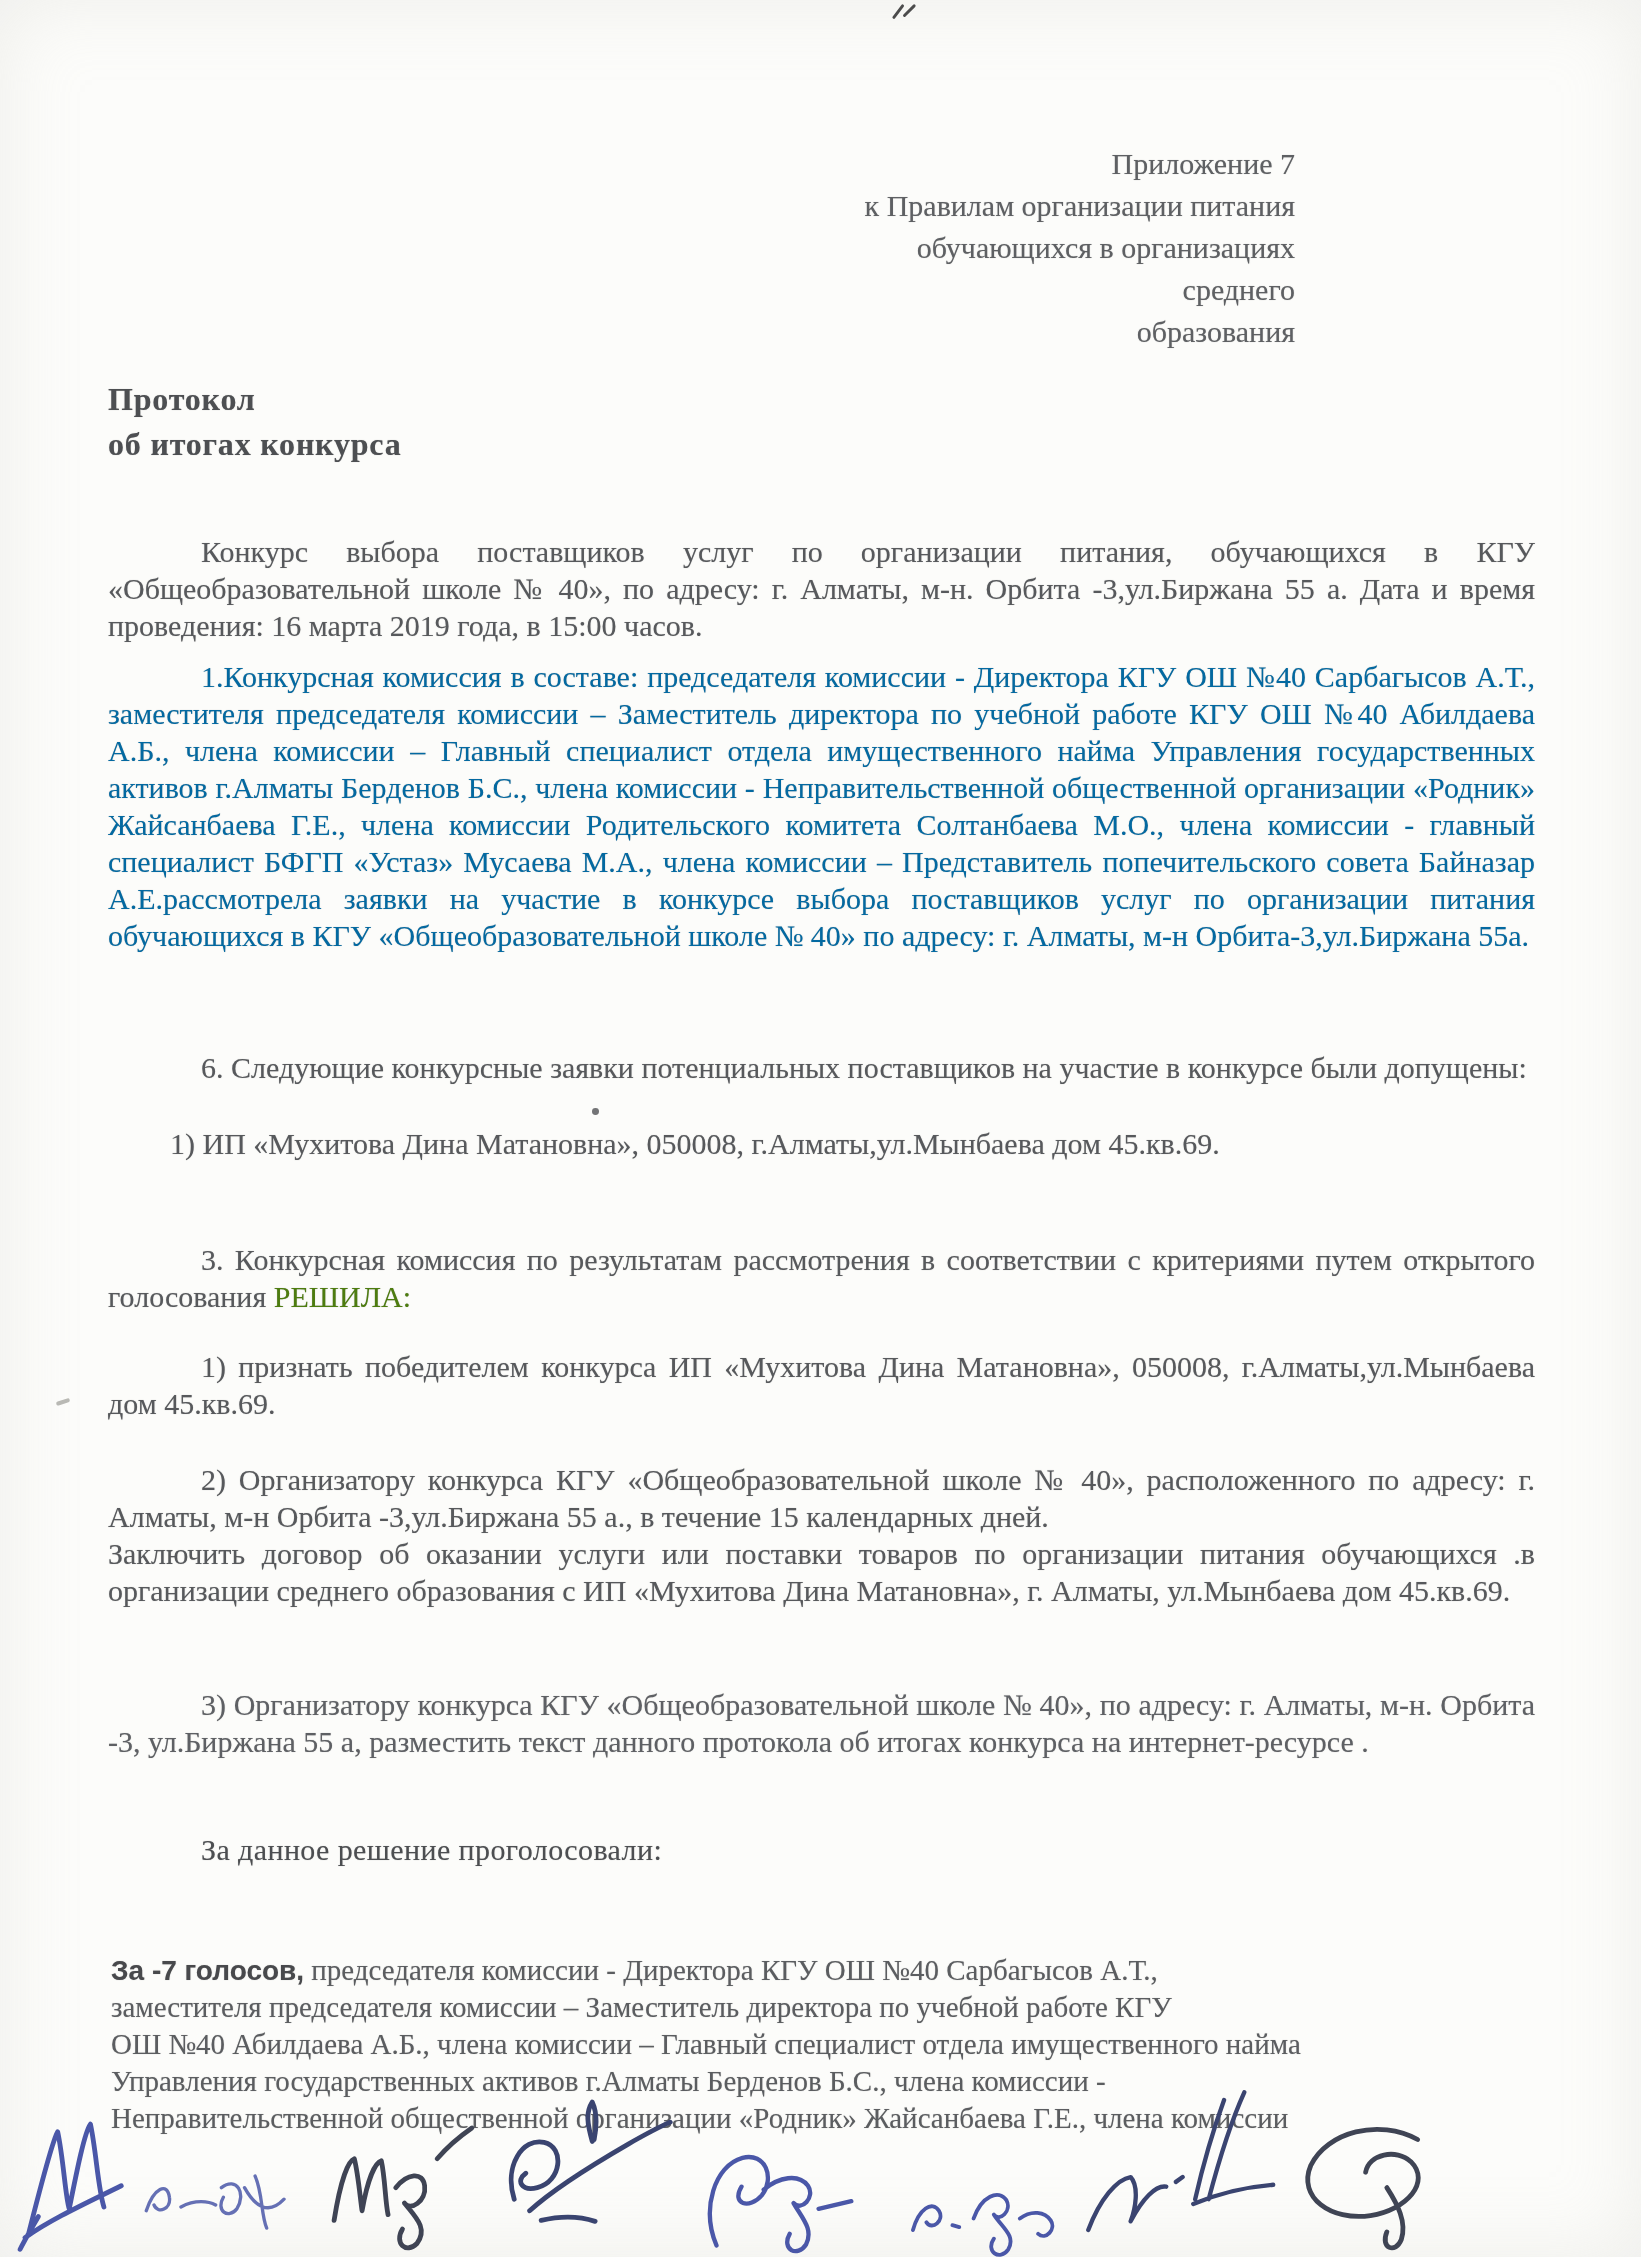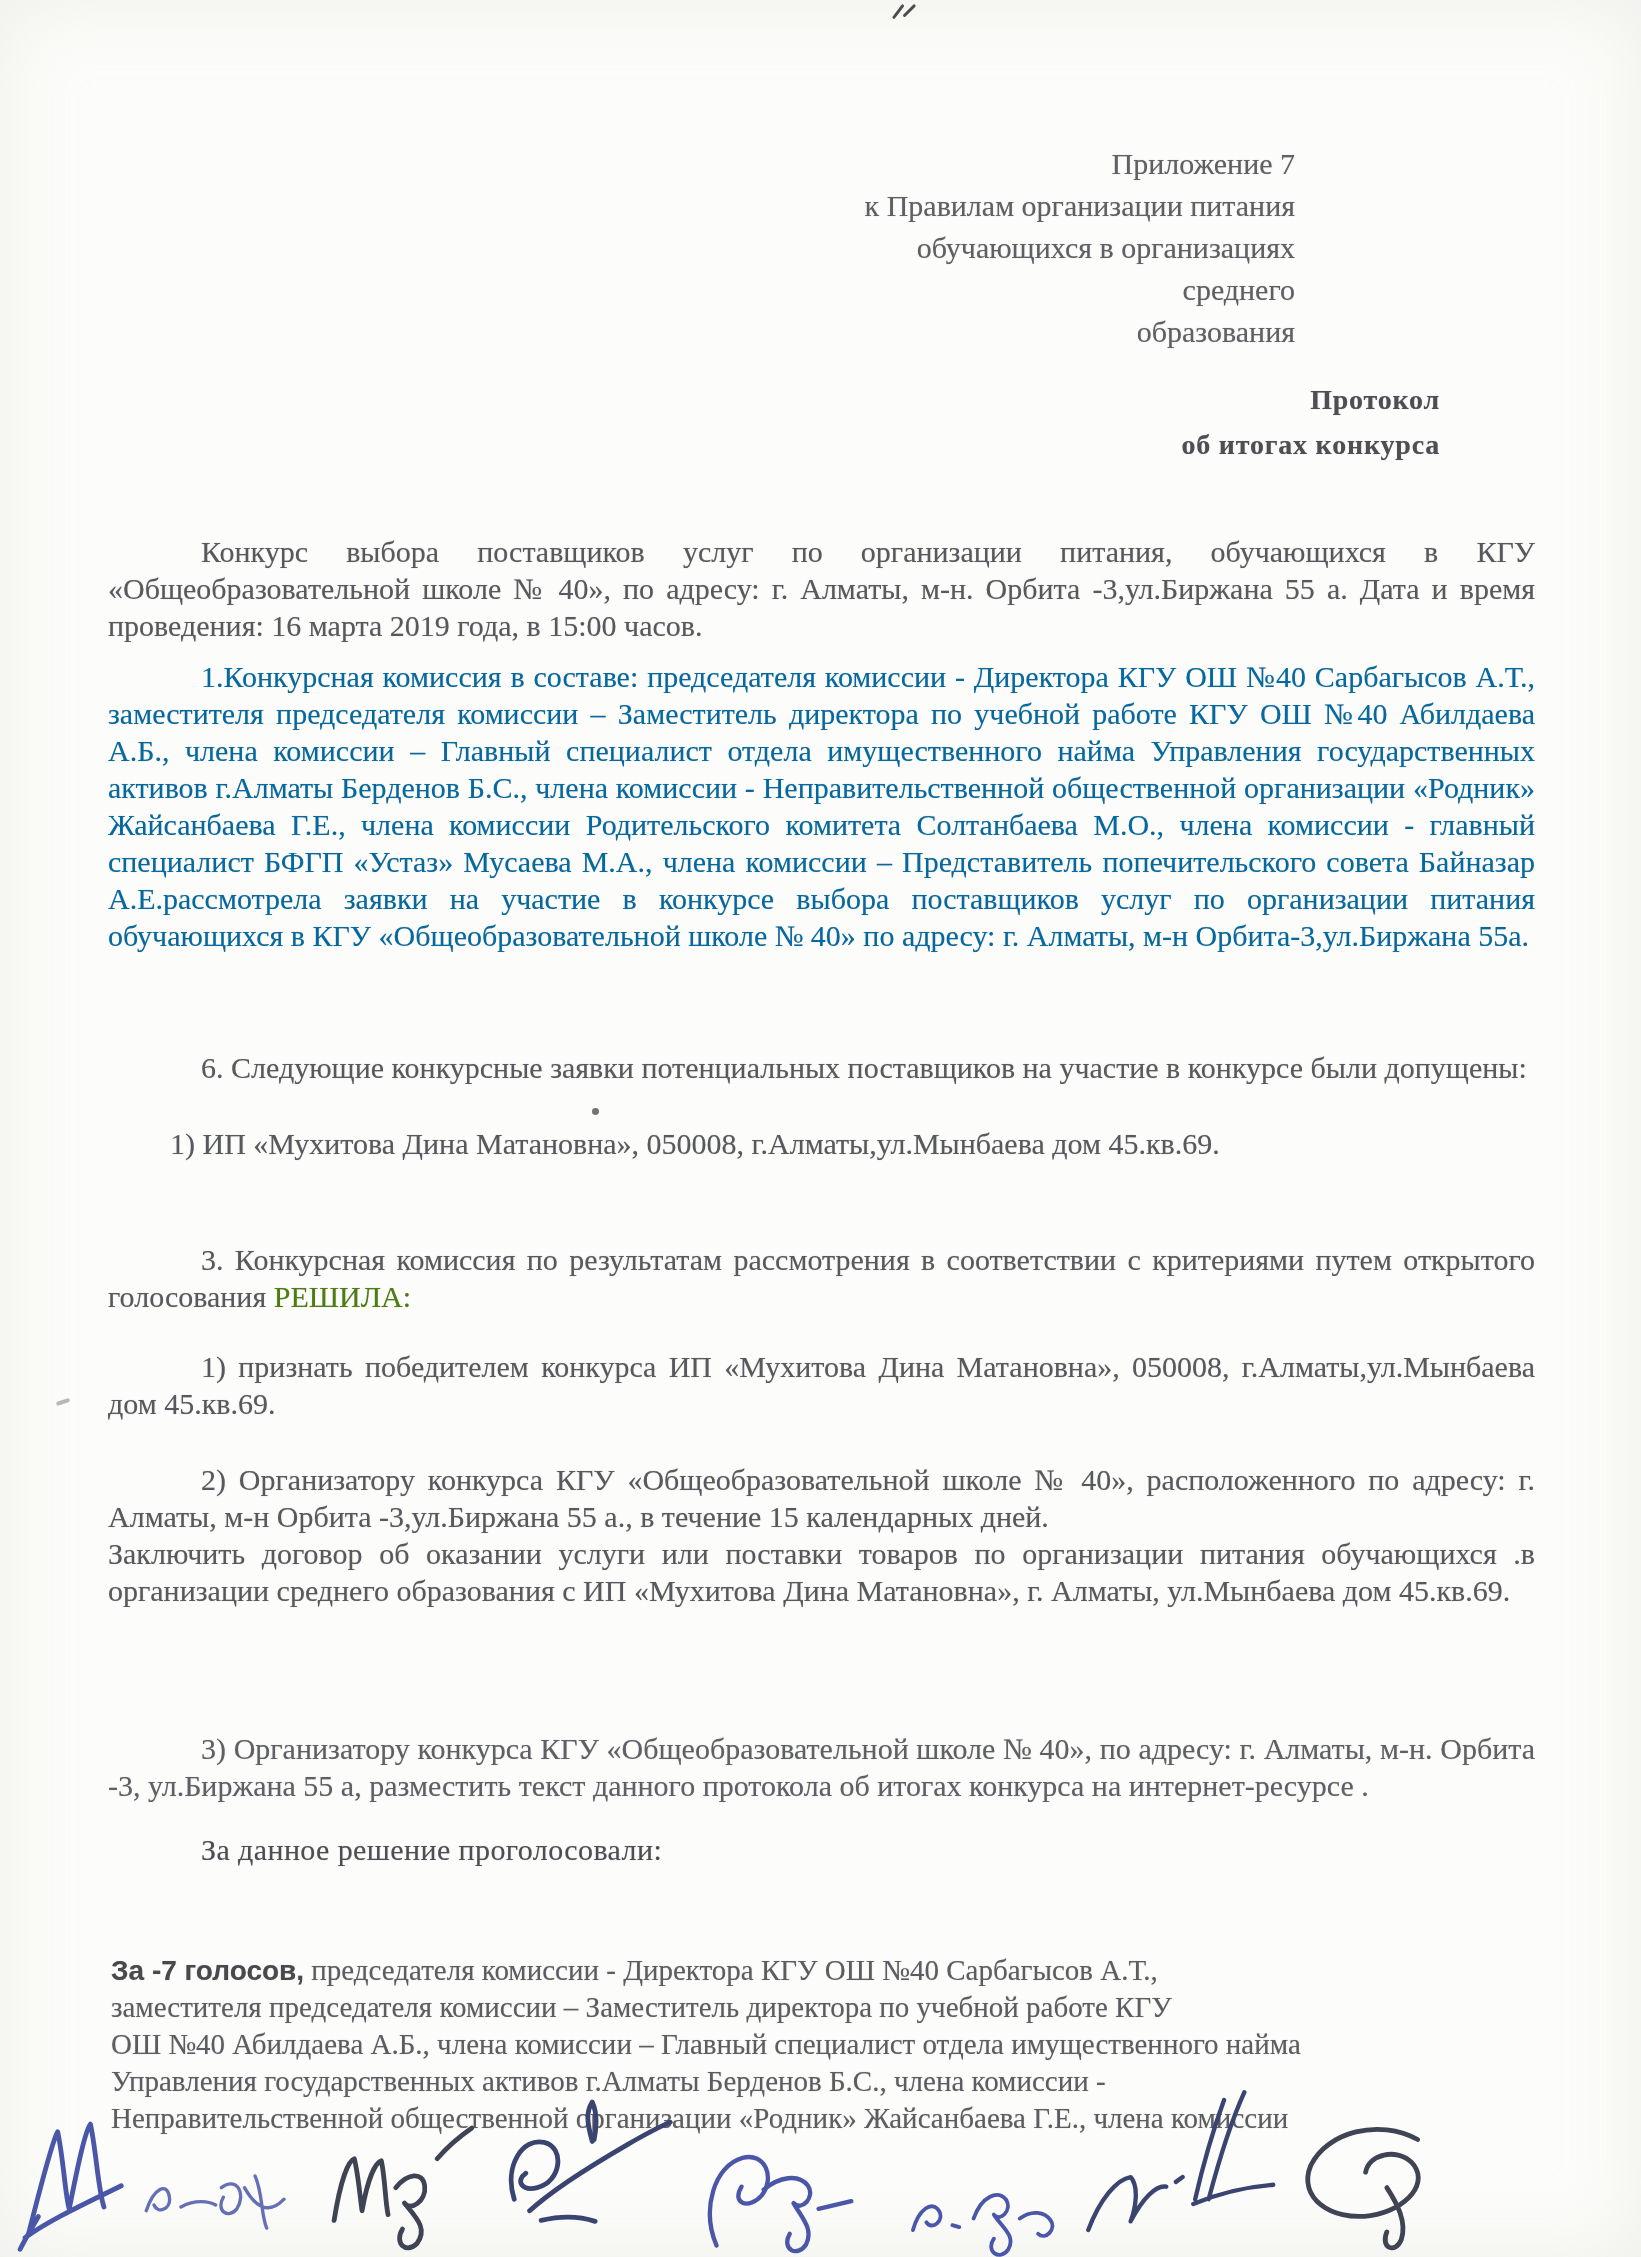--- a/index.html
+++ b/index.html
@@ -15,38 +15,38 @@
     box-shadow: inset 0 0 77px rgba(205,205,198,0.28);
   }
   .scan-text { text-shadow: 0 0 1px rgba(96,96,96,0.45); }
 
   .appendix {
     position: absolute; top: 143px; left: 855px; width: 440px;
     text-align: right; font-size: 30px; line-height: 42px; color: #5e6063;
   }
   .doc-title {
     position: absolute; top: 377px; left: 108px; width: 1332px;
-    text-align: right; font-weight: bold; font-size: 28px; line-height: 45px;
+    text-align: left; font-weight: bold; font-size: 32px; line-height: 45px;
     color: #4d4f52; letter-spacing: 0.8px;
   }
   .para {
     position: absolute; left: 108px; width: 1427px;
     font-size: 30px; line-height: 37px;
     text-align: justify; text-justify: inter-word;
   }
   .indent { text-indent: 93px; }
   .pos-intro { top: 533px; }
   .pos-p1 { top: 658px; color: #0369a1; }
   .pos-p2 { top: 1049px; }
   .pos-list1 { top: 1125px; left: 170px; width: 1352px; text-align: left; }
   .pos-p3 { top: 1241px; }
   .pos-d1 { top: 1348px; }
   .pos-d2a { top: 1461px; }
   .pos-d2b { top: 1535px; }
-  .pos-d3 { top: 1686px; color: #5e6064; margin-top: 44px; }
+  .pos-d3 { top: 1686px; color: #5e6064; }
   .strong { font-weight: normal; color: #4d7c0f; }
 
   .vote-heading {
     position: absolute; top: 1833px; left: 201px;
     font-weight: normal; font-size: 30px; color: #4c4e51; letter-spacing: 0.4px;
   }
   .vote-block {
     position: absolute; top: 1912px; left: 111px; width: 1439px;
     font-size: 29px; line-height: 37px; text-align: left; color: #5b5d60; margin-top: 40px;
   }

